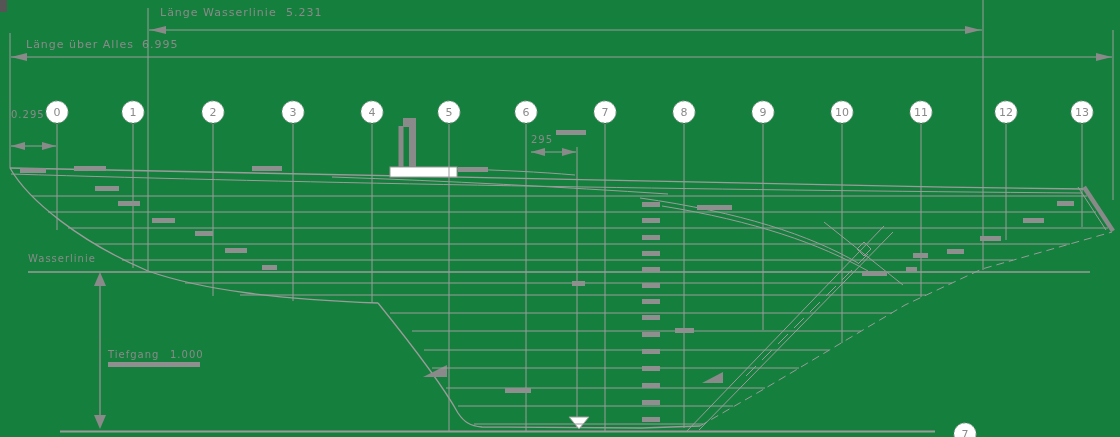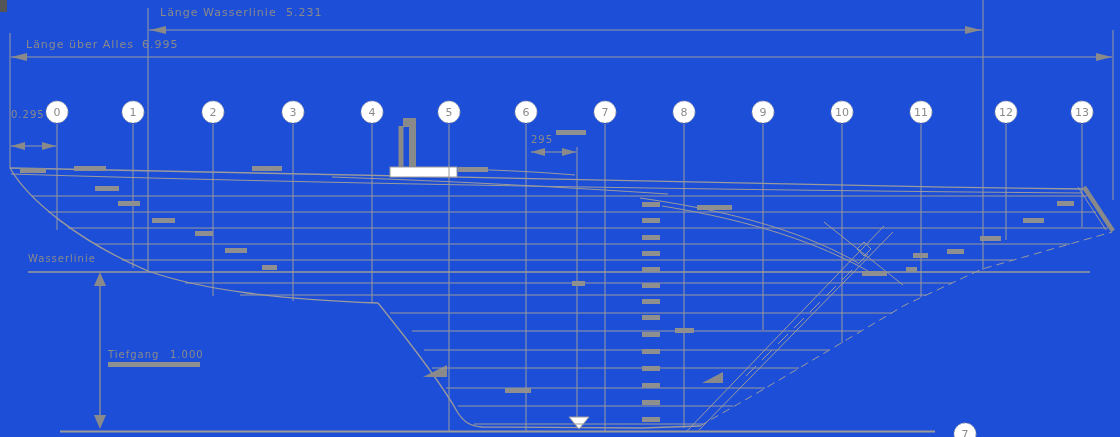--- a/index.html
+++ b/index.html
@@ -1,16 +1,16 @@
 <!DOCTYPE html>
 <html><head>
 <meta charset="utf-8">
 <style>
   html,body{margin:0;padding:0;background:#ffffff;}
-  .canvas{position:relative;width:1120px;height:437px;background:#1d4ed8;overflow:hidden;
+  .canvas{position:relative;width:1120px;height:437px;background:#15803d;overflow:hidden;
           font-family:"DejaVu Sans", sans-serif;}
   svg{display:block;}
   text{font-family:"DejaVu Sans", sans-serif;fill:#8a8a8a;}
   .dimtext{font-size:11px;letter-spacing:1px;}
   .smalltext{font-size:10px;letter-spacing:1px;}
   .stationtext{font-size:11px;}
 </style>
 </head>
 <body>
 

